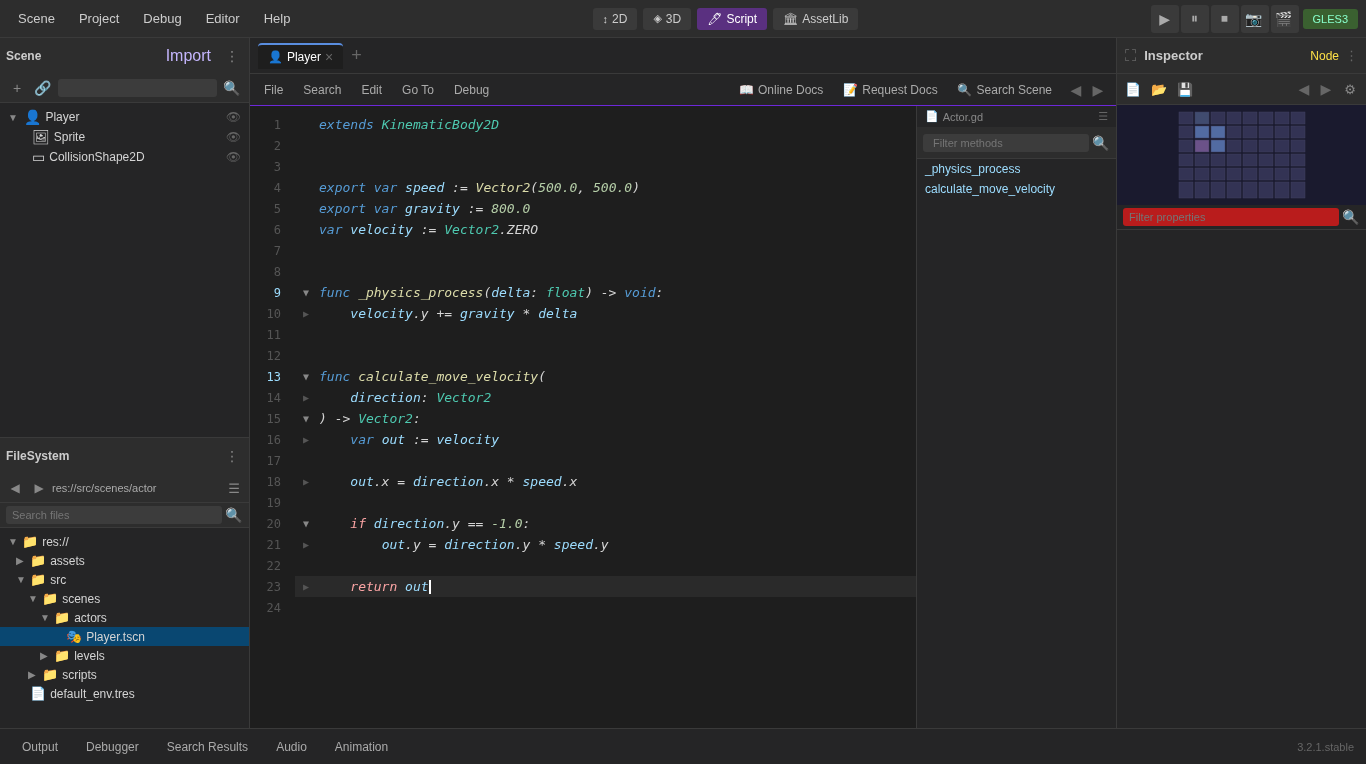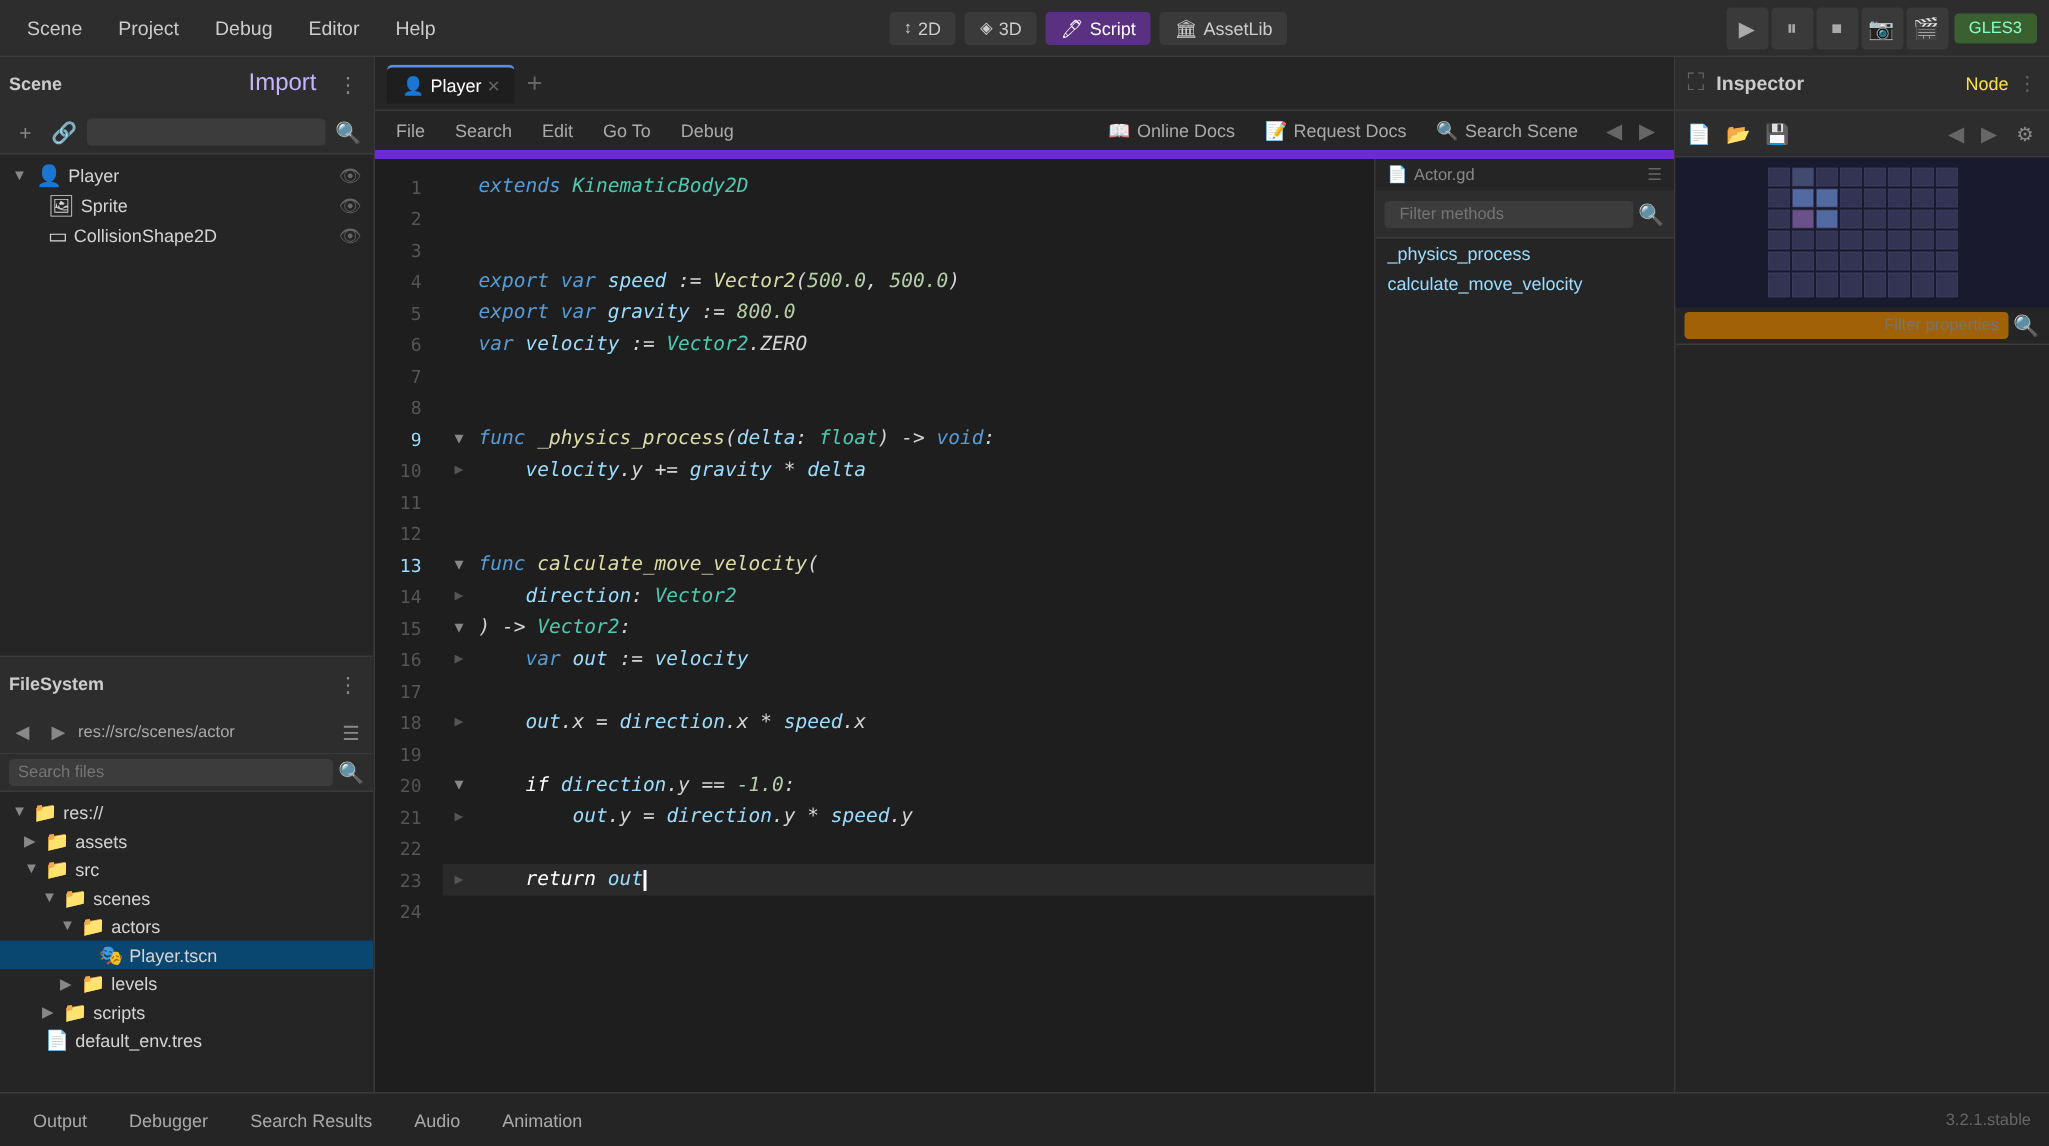--- a/index.html
+++ b/index.html
@@ -58,38 +58,38 @@
     .middle-panel { flex: 1; display: flex; flex-direction: column; background: #1e1e1e; overflow: hidden; }
 
     
     .tab-bar { display: flex; align-items: center; background: #252526; height: 36px; border-bottom: 1px solid #3a3a3a; padding: 0 8px; gap: 4px; flex-shrink: 0; }
     .tab { display: flex; align-items: center; gap: 4px; padding: 4px 10px; background: #2d2d2d; border-radius: 4px 4px 0 0; cursor: pointer; font-size: 12px; color: #ccc; }
     .tab.active { background: #1e1e1e; color: #fff; border-top: 2px solid #5a8ee0; }
     .tab-close { color: #666; font-size: 14px; cursor: pointer; }
     .tab-add { color: #666; font-size: 18px; cursor: pointer; padding: 0 4px; }
 
     
-    .script-toolbar { display: flex; align-items: center; background: #252526; padding: 3px 8px; border-bottom: 6px solid #6d28d9; gap: 8px; height: 32px; flex-shrink: 0; }
+    .script-toolbar { display: flex; align-items: center; background: #252526; padding: 3px 8px; border-bottom: 1px solid #6d28d9; gap: 8px; height: 32px; flex-shrink: 0; }
     .script-toolbar-btn { color: #aaa; cursor: pointer; font-size: 12px; padding: 2px 6px; }
     .online-docs-btn { display: flex; align-items: center; gap: 4px; color: #aaa; cursor: pointer; font-size: 12px; padding: 2px 6px; }
     .toolbar-spacer { flex: 1; }
     .nav-arrows { display: flex; gap: 2px; }
     .nav-arrow { width: 20px; height: 20px; display: flex; align-items: center; justify-content: center; color: #666; cursor: pointer; font-size: 14px; }
 
     
     .code-area { display: flex; flex: 1; overflow: hidden; }
     .line-numbers { width: 45px; background: #1e1e1e; color: #555; font-family: 'Consolas', monospace; font-size: 13px; padding: 8px 0; text-align: right; padding-right: 8px; flex-shrink: 0; user-select: none; overflow: hidden; }
     .line-num { height: 21px; display: flex; align-items: center; justify-content: flex-end; padding-right: 6px; font-size: 12px; }
     .code-content { flex: 1; overflow: auto; font-family: 'Consolas', monospace; font-size: 13px; padding: 8px 0; font-style: italic; }
     .code-line { height: 21px; display: flex; align-items: center; padding: 0 8px; white-space: nowrap; position: relative; }
     .fold-arrow { width: 16px; color: #666; font-size: 10px; cursor: pointer; flex-shrink: 0; }
 
     
     .kw { color: #569cd6; }
-    .kw2 { color: #ffffff; }
+    .kw2 { color: #fca5a5; }
     .fn { color: #dcdcaa; }
     .type { color: #4ec9b0; }
     .num { color: #b5cea8; }
     .var-name { color: #9cdcfe; }
     .plain { color: #d4d4d4; }
     .cursor-line { background: #282828; }
     .cursor { display: inline-block; width: 2px; height: 14px; background: #fff; vertical-align: middle; }
 
     
     .code-status { height: 24px; display: flex; align-items: center; justify-content: flex-end; padding: 0 12px; background: #1e1e1e; border-top: 1px solid #3a3a3a; font-size: 11px; color: #888; flex-shrink: 0; }
@@ -102,21 +102,21 @@
     .methods-filter { flex: 1; background: #3c3c3c; border: none; color: #ccc; padding: 3px 10px; border-radius: 3px; font-size: 11px; outline: none; }
 
     
     .right-panel { width: 250px; background: #252526; border-left: 1px solid #3a3a3a; display: flex; flex-direction: column; flex-shrink: 0; }
     .inspector-header { display: flex; align-items: center; padding: 4px 8px; background: #2d2d2d; height: 36px; border-bottom: 1px solid #3a3a3a; }
     .inspector-tools { display: flex; align-items: center; padding: 3px 4px; background: #2d2d2d; border-bottom: 1px solid #3a3a3a; gap: 2px; }
     .insp-btn { width: 24px; height: 24px; display: flex; align-items: center; justify-content: center; color: #888; cursor: pointer; border-radius: 3px; font-size: 13px; }
     .insp-spacer { flex: 1; }
     .preview-area { height: 100px; background: #1a1a2e; display: flex; align-items: center; justify-content: center; overflow: hidden; position: relative; }
     .filter-props { display: flex; align-items: center; padding: 3px 6px; gap: 4px; border-bottom: 1px solid #3a3a3a; }
-    .filter-props-input { flex: 1; background: #a16207; border: none; color: #ccc; padding: 3px 6px; border-radius: 3px; font-size: 11px; outline: none; text-align: right; }
+    .filter-props-input { flex: 1; background: #b91c1c; border: none; color: #ccc; padding: 3px 6px; border-radius: 3px; font-size: 11px; outline: none; }
 
     
     .bottom-panel { height: 36px; background: #252526; border-top: 1px solid #3a3a3a; display: flex; align-items: center; padding: 0 12px; gap: 8px; flex-shrink: 0; }
     .bottom-tab { padding: 4px 10px; color: #aaa; cursor: pointer; font-size: 12px; }
     .bottom-spacer { flex: 1; }
     .version-label { font-size: 11px; color: #666; }
 
     
     ::-webkit-scrollbar { width: 6px; height: 6px; }
     ::-webkit-scrollbar-track { background: #1e1e1e; }

